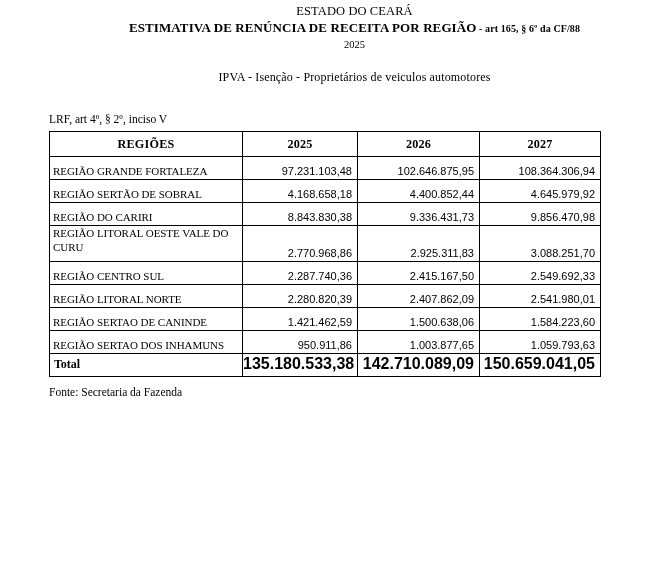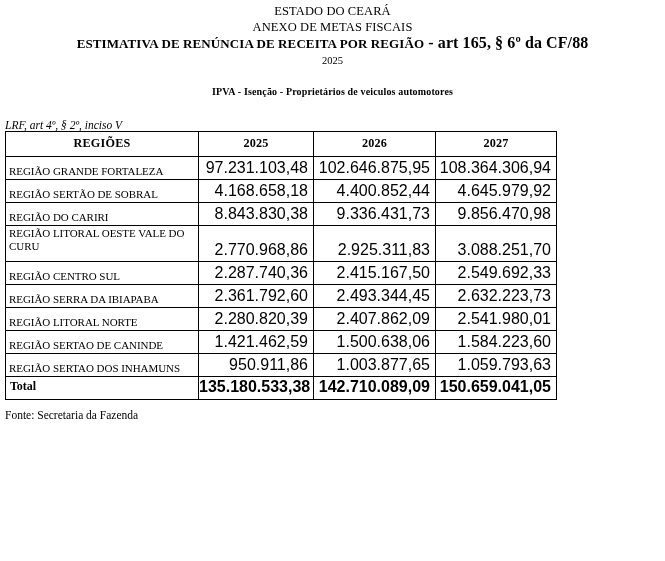--- a/index.html
+++ b/index.html
@@ -14,65 +14,66 @@
     color: #000000;
     overflow: hidden;
     position: relative;
   }
 
   .doc {
     width: 665px;
     height: 423px;
     position: relative;
     box-sizing: border-box;
+    padding-left: 44px;
   }
 
   
   .heading {
     text-align: center;
     padding-top: 4px;
   }
   .heading .line {
     font-size: 12.5px;
     line-height: 15.6px;
     letter-spacing: 0.1px;
     white-space: nowrap;
   }
   .heading .line.bold {
     font-weight: bold;
     font-size: 13px;
   }
   .heading .line .normal-suffix {
     font-weight: bold;
-    font-size: 16px;
+    font-size: 10px;
     font-family: Liberation Serif, serif;
   }
   .heading .year {
     font-size: 10.5px;
     line-height: 15px;
     margin-top: 1px;
   }
 
   .subtitle {
     text-align: center;
-    font-weight: bold;
-    font-size: 10px;
+    font-weight: normal;
+    font-size: 12px;
     margin-top: 18px;
     letter-spacing: 0.15px;
   }
 
   .lrf {
     font-size: 11.5px;
-    margin-top: 22px;
+    margin-top: 28px;
     margin-left: 5px;
-    font-style: italic;
   }
 
   
   .table-wrap {
+    margin-top: 6px;
     margin-left: 5px;
     width: 551px;
   }
   table.fiscal {
     border-collapse: collapse;
     table-layout: fixed;
     width: 551px;
     font-size: 11.6px;
   }
   table.fiscal col.c-region { width: 193px; }
@@ -108,21 +109,21 @@
     white-space: normal;
     line-height: 13.5px;
     vertical-align: top;
     padding-top: 1px;
   }
   table.fiscal td.num {
     text-align: right;
     padding-right: 5px;
     padding-bottom: 2px;
     font-family: "Liberation Sans", sans-serif;
-    font-size: 16px;
+    font-size: 11px;
   }
   table.fiscal tr.tall td { height: 36px; }
   table.fiscal tr.total td {
     font-weight: bold;
   }
   table.fiscal tr.total td.region {
     font-size: 12px;
     padding-left: 4px;
   }
   table.fiscal tr.total td.num {
@@ -140,21 +141,20 @@
     margin-left: 5px;
   }
 </style>
 </head>
 <body>
 
 <div class="doc">
 
   <div class="heading">
     <div class="line">ESTADO DO CEARÁ</div>
-    <div class="line">ANEXO DE METAS FISCAIS</div>
     <div class="line bold"><span>ESTIMATIVA DE RENÚNCIA DE RECEITA POR REGIÃO</span><span class="normal-suffix"> - art 165, § 6º da CF/88</span></div>
     <div class="year">2025</div>
   </div>
 
   <div class="subtitle">IPVA - Isenção - Proprietários de veiculos automotores</div>
 
   <div class="lrf">LRF, art 4º, § 2º, inciso V</div>
 
   <div class="table-wrap">
     <table class="fiscal">
@@ -197,26 +197,20 @@
             <td class="num">2.925.311,83</td>
             <td class="num">3.088.251,70</td>
           </tr>
           <tr>
             <td class="region">REGIÃO CENTRO SUL</td>
             <td class="num">2.287.740,36</td>
             <td class="num">2.415.167,50</td>
             <td class="num">2.549.692,33</td>
           </tr>
           <tr>
-            <td class="region">REGIÃO SERRA DA IBIAPABA</td>
-            <td class="num">2.361.792,60</td>
-            <td class="num">2.493.344,45</td>
-            <td class="num">2.632.223,73</td>
-          </tr>
-          <tr>
             <td class="region">REGIÃO LITORAL NORTE</td>
             <td class="num">2.280.820,39</td>
             <td class="num">2.407.862,09</td>
             <td class="num">2.541.980,01</td>
           </tr>
           <tr>
             <td class="region">REGIÃO SERTAO DE CANINDE</td>
             <td class="num">1.421.462,59</td>
             <td class="num">1.500.638,06</td>
             <td class="num">1.584.223,60</td>

